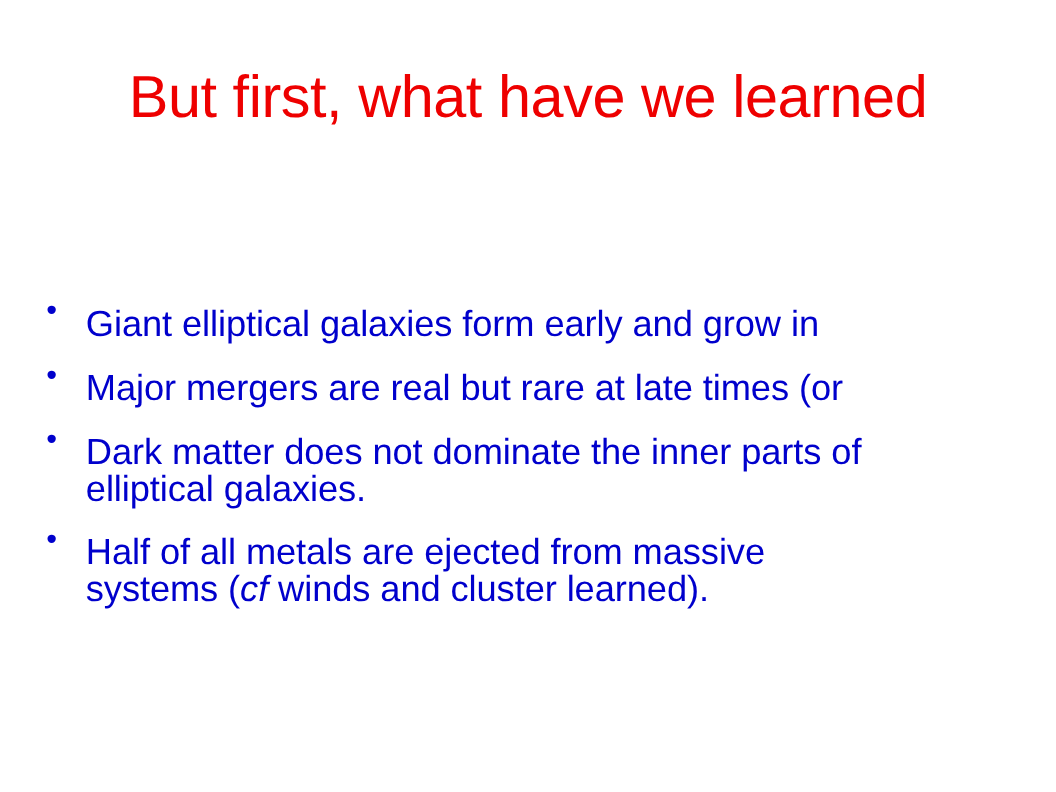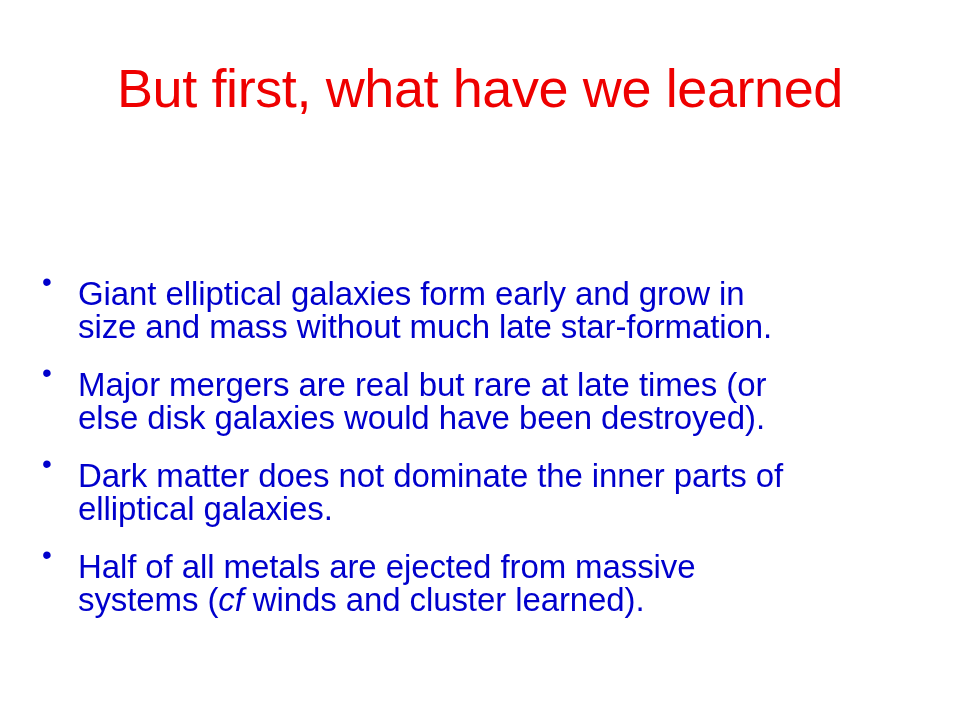--- a/index.html
+++ b/index.html
@@ -101,29 +101,27 @@
   <div class="title-block">
     <span class="title-line">But first, what have we learned</span>
   </div>
 
   <div class="body-block">
 
     <div class="bullet-row">
       <span class="bullet-marker">•</span>
       <span class="bullet-text">
         <span class="bullet-line">Giant elliptical galaxies form early and grow in</span>
-        <span class="bullet-line">size and mass without much late star-formation.</span>
       </span>
     </div>
 
     <div class="bullet-row">
       <span class="bullet-marker">•</span>
       <span class="bullet-text">
         <span class="bullet-line">Major mergers are real but rare at late times (or</span>
-        <span class="bullet-line">else disk galaxies would have been destroyed).</span>
       </span>
     </div>
 
     <div class="bullet-row">
       <span class="bullet-marker">•</span>
       <span class="bullet-text">
         <span class="bullet-line">Dark matter does not dominate the inner parts of</span>
         <span class="bullet-line">elliptical galaxies.</span>
       </span>
     </div>

